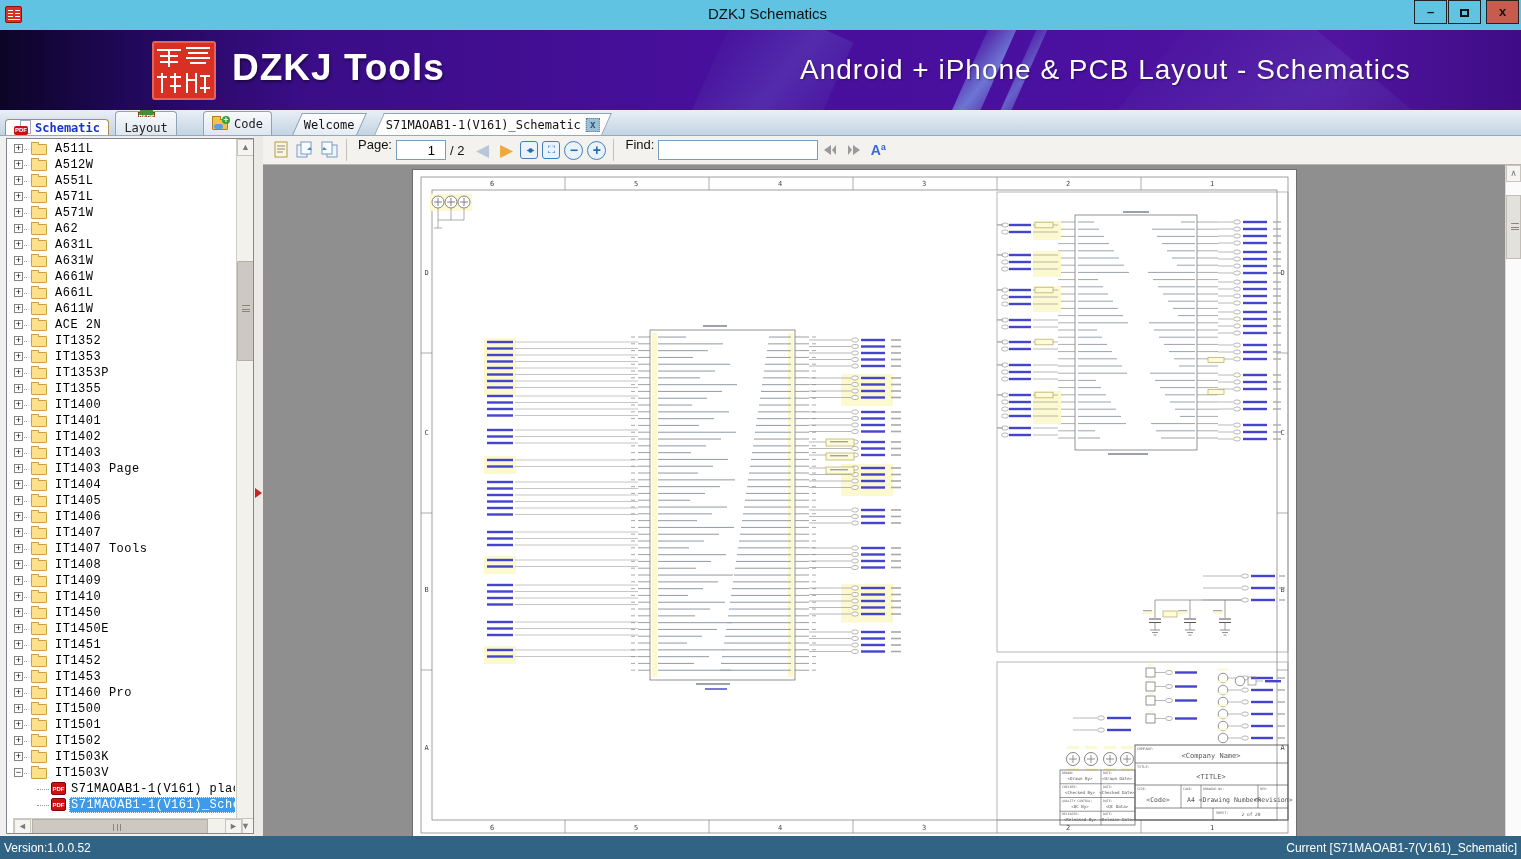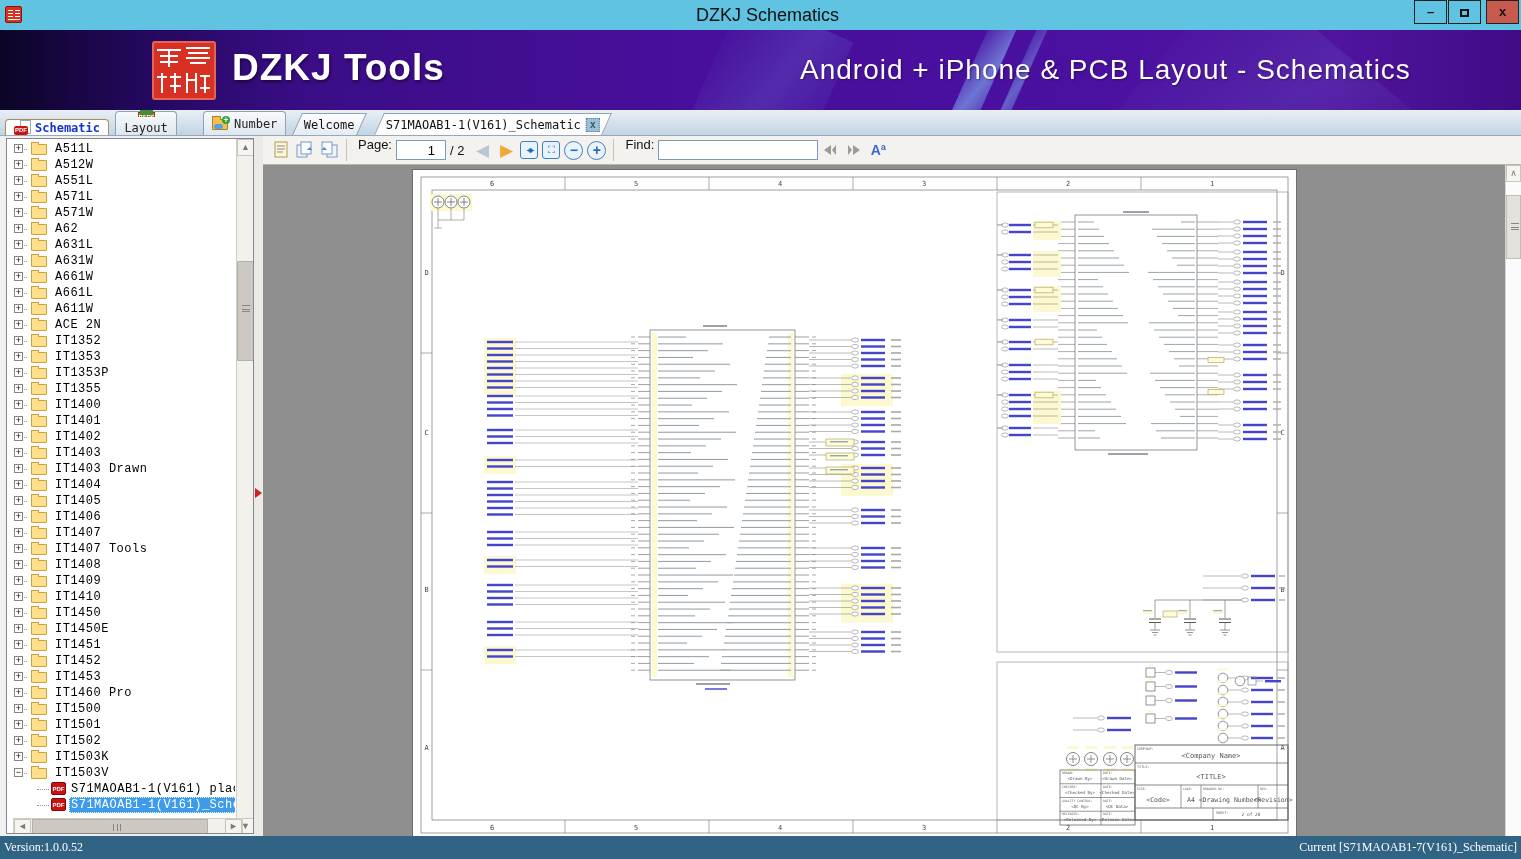--- a/index.html
+++ b/index.html
@@ -6,21 +6,21 @@
   html,body { width:1521px; height:859px; overflow:hidden; background:#d4d0c8;
     font-family:"Liberation Sans", sans-serif; }
   #app { position:relative; width:1521px; height:859px; }
 
   
   #titlebar { position:absolute; left:0; top:0; width:1521px; height:30px; background:#5fc3e1; }
   #titlebar .app-icon { position:absolute; left:5px; top:6px; width:17px; height:17px;
     background:#d83023; border:1px solid #8a1408; border-radius:2px; }
   #titlebar .app-icon i { position:absolute; background:#fff; }
   #titlebar .title { position:absolute; left:0; right:0; top:5px; text-align:center;
-    font-size:18px; color:#111;padding-left:14px; }
+    font-size:15px; color:#111;padding-left:14px; }
   .winbtn { position:absolute; top:0; width:33px; height:24px; border:1px solid #222;
     text-align:center; font-size:13px; font-weight:bold; color:#111; line-height:22px; }
   #btn-min  { right:74px; background:#5fc3e1; }
   #btn-max  { right:40px; background:#5fc3e1; }
   #btn-close{ right:2px;  background:#c75b4e; }
   #btn-max span { display:inline-block; width:9px; height:8px; border:2px solid #111; vertical-align:middle; }
 
   
   #banner { position:absolute; left:0; top:30px; width:1521px; height:80px; overflow:hidden;
     background:linear-gradient(90deg,#0c0526 0%,#22085c 9%,#3a0d86 20%,#470f9b 45%,#4a10a0 70%,#50149f 88%,#3f0c86 100%); }
@@ -126,21 +126,21 @@
   .sq-btn { width:18px; height:18px; border-radius:3px; border:1px solid #3f7fc0; background:#eaf3fc;
     color:#1d6ab8; font-size:10px; line-height:16px; text-align:center; margin:0 2px; }
   #canvas { position:absolute; left:0; top:29px; width:1242px; height:671px; background:#8f8f8f; overflow:hidden; }
   #page { position:absolute; left:150px; top:5px; width:883px; height:666px; background:#fff;
     box-shadow:0 0 0 1px #6e6e6e; }
   #view-vscroll { position:absolute; right:0; top:29px; width:16px; height:671px; background:#fbfbfb; border-left:1px solid #d8d8d8; }
   #view-thumb { position:absolute; left:0; top:30px; width:15px; height:64px; background:#e3e1dc; border:1px solid #c2beb5; }
 
   
   #statusbar { position:absolute; left:0; top:836px; width:1521px; height:23px; background:#306384;
-    color:#fff; font-family:Liberation Serif, serif; font-size:12px; display:flex;
+    color:#fff; font-family:Liberation Sans, sans-serif; font-size:12px; display:flex;
     align-items:center; justify-content:space-between; padding:0 4px; }
 </style>
 </head>
 <body>
 
 <div id="app">
 
   <div id="titlebar">
     <div class="app-icon">
       <i style="left:2px;top:3px;width:5px;height:1px"></i>
@@ -209,21 +209,21 @@
           <span class="b"></span>
         </span>
         <span>Layout</span>
       </div>
       <div class="app-tab" style="left: 203px;">
         <span class="ic-share">
           <span class="folder"></span>
           <span class="cloud"></span>
           <span class="plus">+</span>
         </span>
-        <span>Number</span>
+        <span>Code</span>
       </div>
       <div class="doc-tab" style="left: 297px;">
         <div class="lbl">
           <span>Welcome</span>
         </div>
       </div>
       <div class="doc-tab" style="left: 378.8px; background: rgb(253, 253, 253);">
         <div class="lbl">
           <span>S71MAOAB1-1(V161)_Schematic</span>
           <span class="tab-close">x</span>
@@ -351,21 +351,21 @@
           <div class="tree-row">
             <span class="dots"></span>
             <span class="expand">+</span>
             <span class="folder"></span>
             <span class="tree-label">IT1403</span>
           </div>
           <div class="tree-row">
             <span class="dots"></span>
             <span class="expand">+</span>
             <span class="folder"></span>
-            <span class="tree-label">IT1403 Drawn</span>
+            <span class="tree-label">IT1403 Page</span>
           </div>
           <div class="tree-row">
             <span class="dots"></span>
             <span class="expand">+</span>
             <span class="folder"></span>
             <span class="tree-label">IT1404</span>
           </div>
           <div class="tree-row">
             <span class="dots"></span>
             <span class="expand">+</span>

